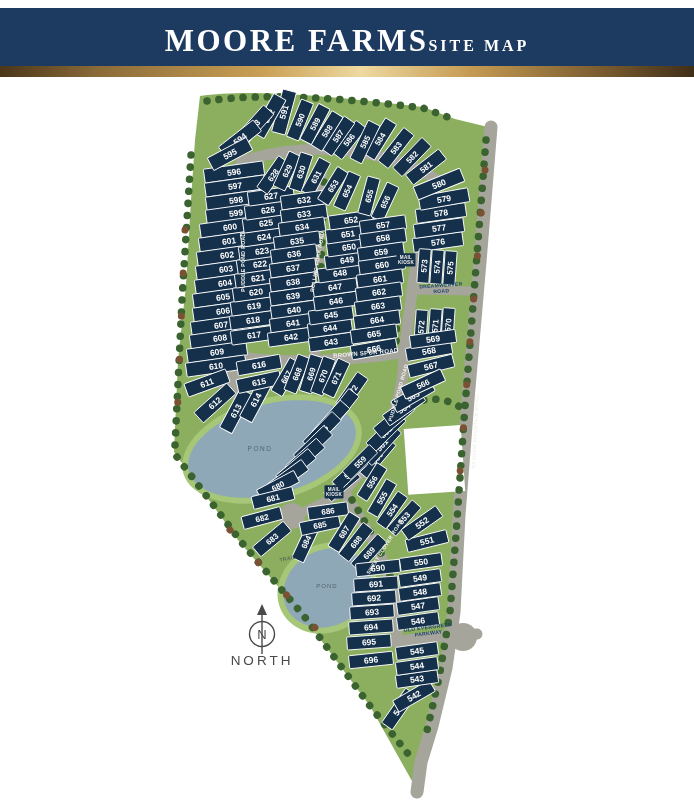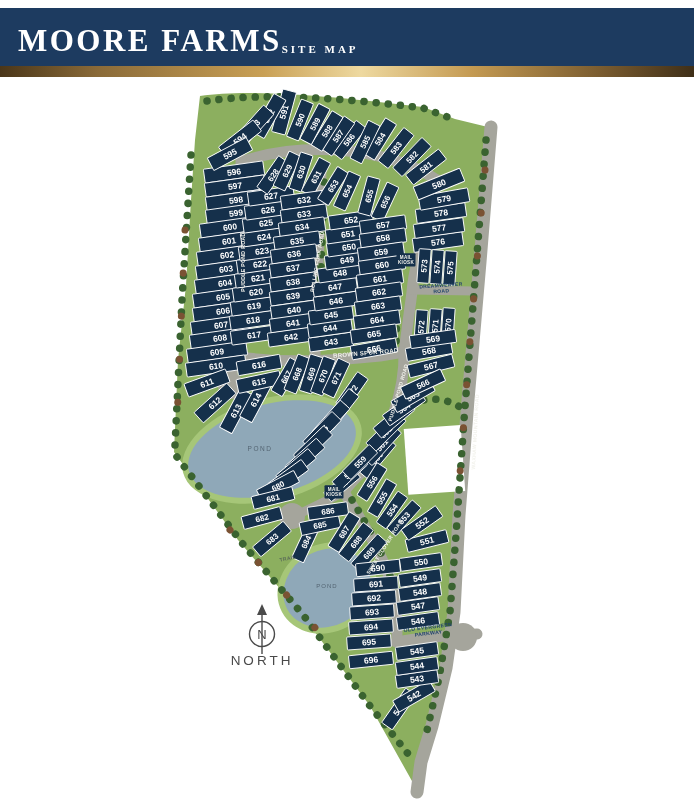--- a/index.html
+++ b/index.html
@@ -1,23 +1,23 @@
 <!DOCTYPE html>
 <html style="--header_bg: #1d3b60; --gold_center: #eed9a0; --lot: #15304b; --lot_line: #ffffff; --road: #a5a59c; --grass: #8caf5f; --pond: #8fa8b8; --pond_halo: #a6c678; --tree: #3a6330;"><head>
 <meta charset="utf-8">
 <style>
   html,body{margin:0;padding:0;background:#ffffff;}
   .page{position:relative;width:694px;height:805px;background:#fff;overflow:hidden;
         font-family:"Liberation Sans",sans-serif;}
   .header{position:absolute;left:0;top:8px;width:694px;height:58px;background:var(--header_bg,#1d3b60);
-          display:flex;justify-content:flex-start;align-items:flex-end;
+          display:flex;justify-content:center;align-items:flex-end;
           padding:0 18px;box-sizing:border-box;color:#fff;
           font-family:"Liberation Serif",serif;}
   .header-title{font-size:31px;font-weight:700;letter-spacing:2.5px;margin-bottom:7px;}
-  .header-subtitle{font-size:11px;font-weight:700;letter-spacing:3px;margin-bottom:11px;}
+  .header-subtitle{font-size:16px;font-weight:700;letter-spacing:3px;margin-bottom:11px;}
   .gold-bar{position:absolute;left:0;top:66px;width:694px;height:11px;
     background:linear-gradient(90deg,#4a3619 0%,#8a6a38 14%,#c9a055 38%,#eed9a0 52%,#c49a52 68%,#74572d 88%,#3f2f18 100%);}
   #map-svg{position:absolute;left:0;top:0;}
   #map-svg text{font-family:"Liberation Sans",sans-serif;}
   .lot-rect{fill:var(--lot,#15304b);stroke:var(--lot_line,#fff);stroke-width:.9;}
   .lot-num{fill:#ffffff;font-weight:700;text-anchor:middle;}
   .map-label{text-anchor:middle;}
   .kiosk-box{fill:var(--lot,#15304b);}
   .road{fill:none;stroke:var(--road,#a5a59c);stroke-linecap:round;stroke-linejoin:round;}
   .bulb{fill:var(--road,#a5a59c);}

